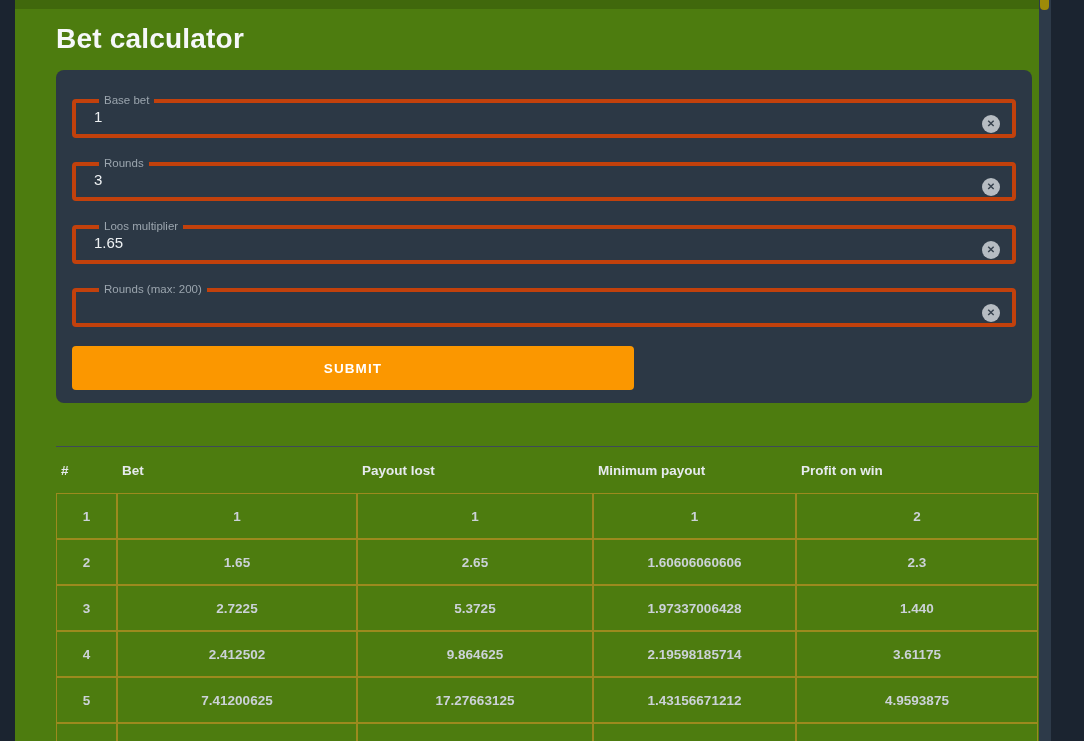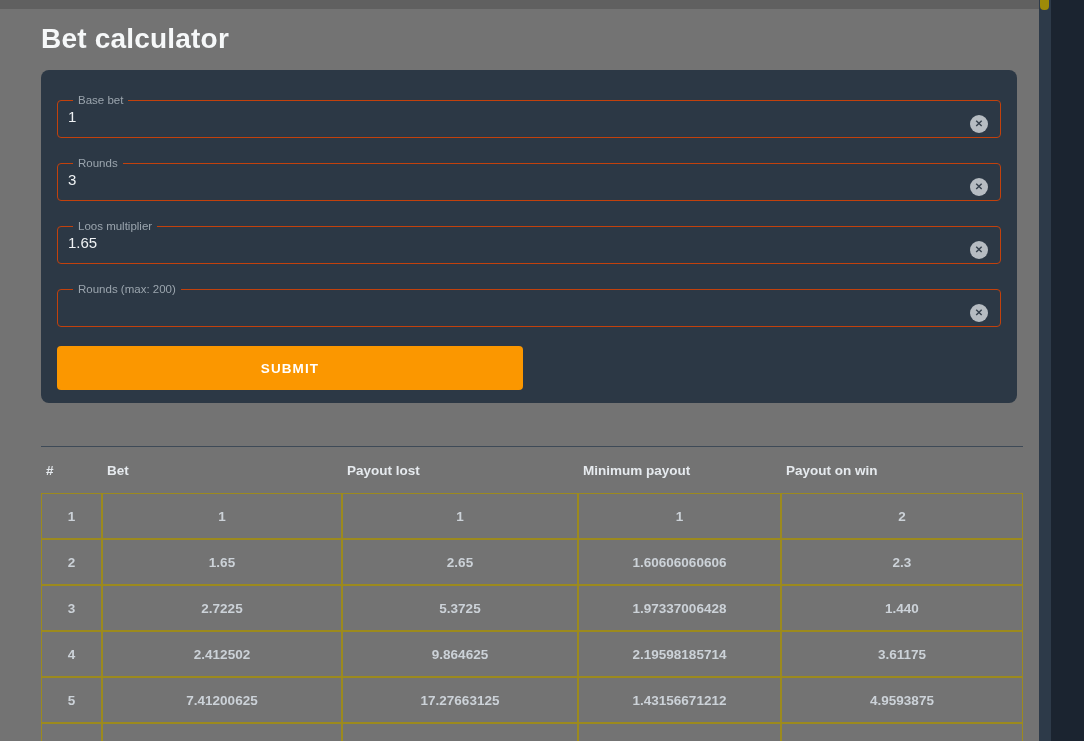--- a/index.html
+++ b/index.html
@@ -3,62 +3,62 @@
 <meta charset="utf-8">
 <style>
   * { box-sizing: border-box; margin: 0; padding: 0; }
   html, body { width: 1084px; height: 741px; overflow: hidden; }
   body {
     font-family: "Liberation Sans", sans-serif;
     background: #1b2430;
     position: relative;
   }
   .app {
-    position: absolute; left: 0; top: 0; width: 1051px; height: 741px;
-    background: #737373; padding-left: 41px; overflow: hidden;
+    position: absolute; left: 15px; top: 0; width: 1051px; height: 741px;
+    background: #4d7c0f; padding-left: 41px; overflow: hidden;
   }
   .top-shade {
     position: absolute; left: 0; top: 0; width: 1051px; height: 9px;
     background: rgba(0,0,0,0.16); pointer-events: none;
   }
   .page-title {
     margin: 24px 0 16px 0;
     font-size: 28px; line-height: 30px; font-weight: bold; color: #f6f8f9;
     letter-spacing: 0.2px;
   }
   .card {
     width: 976px; height: 333px;
     background: #2c3845; border-radius: 8px;
     padding: 24px 16px 16px 16px;
   }
   fieldset.tfield {
     position: relative;
     width: 944px; height: 44px;
-    border: 1px solid #c2410c; border-radius: 4px;
+    border: 4px solid #c2410c; border-radius: 4px;
     margin-bottom: 19px;
-    padding: 0 40px 0 8px;
+    padding: 0 40px 0 16px;
   }
   fieldset.tfield legend {
     font-size: 11.5px; color: #9ba5ae; padding: 0 5px; margin-left: 7px;
     line-height: 13px;
   }
   .tvalue {
     font-size: 15px; color: #eef1f3; font-weight: 500;
     margin-top: 1px; padding-left: 2px;
     cursor: text;
   }
   .clear-btn {
     position: absolute; right: 12px; top: 8px;
     width: 18px; height: 18px; border-radius: 50%;
     background: #b6bcc2; color: #36414d;
     font-size: 10px; line-height: 18px; text-align: center; font-weight: bold;
     cursor: pointer; user-select: none;
   }
   .submit-btn {
-    display: block; width: 466px; height: 44px;
+    display: block; width: 562px; height: 44px;
     background: var(--accent, #fb9700); color: #ffffff;
     border: none; border-radius: 4px;
     font-family: "Liberation Sans", sans-serif;
     font-size: 13.5px; font-weight: bold; letter-spacing: 1.1px;
     cursor: pointer;
   }
   .table-wrap { margin-top: 43px; width: 982px; }
   table.results {
     width: 982px; table-layout: fixed;
     border-collapse: separate; border-spacing: 0;
@@ -138,21 +138,21 @@
           <col class="c2">
           <col class="c3">
           <col class="c4">
       </colgroup>
       <thead>
         <tr id="header-row">
             <th>#</th>
             <th>Bet</th>
             <th>Payout lost</th>
             <th>Minimum payout</th>
-            <th>Payout on win</th>
+            <th>Profit on win</th>
           </tr>
       </thead>
       <tbody id="table-body">
           <tr>
             <td>1</td>
             <td>1</td>
             <td>1</td>
             <td>1</td>
             <td>2</td>
           </tr>

